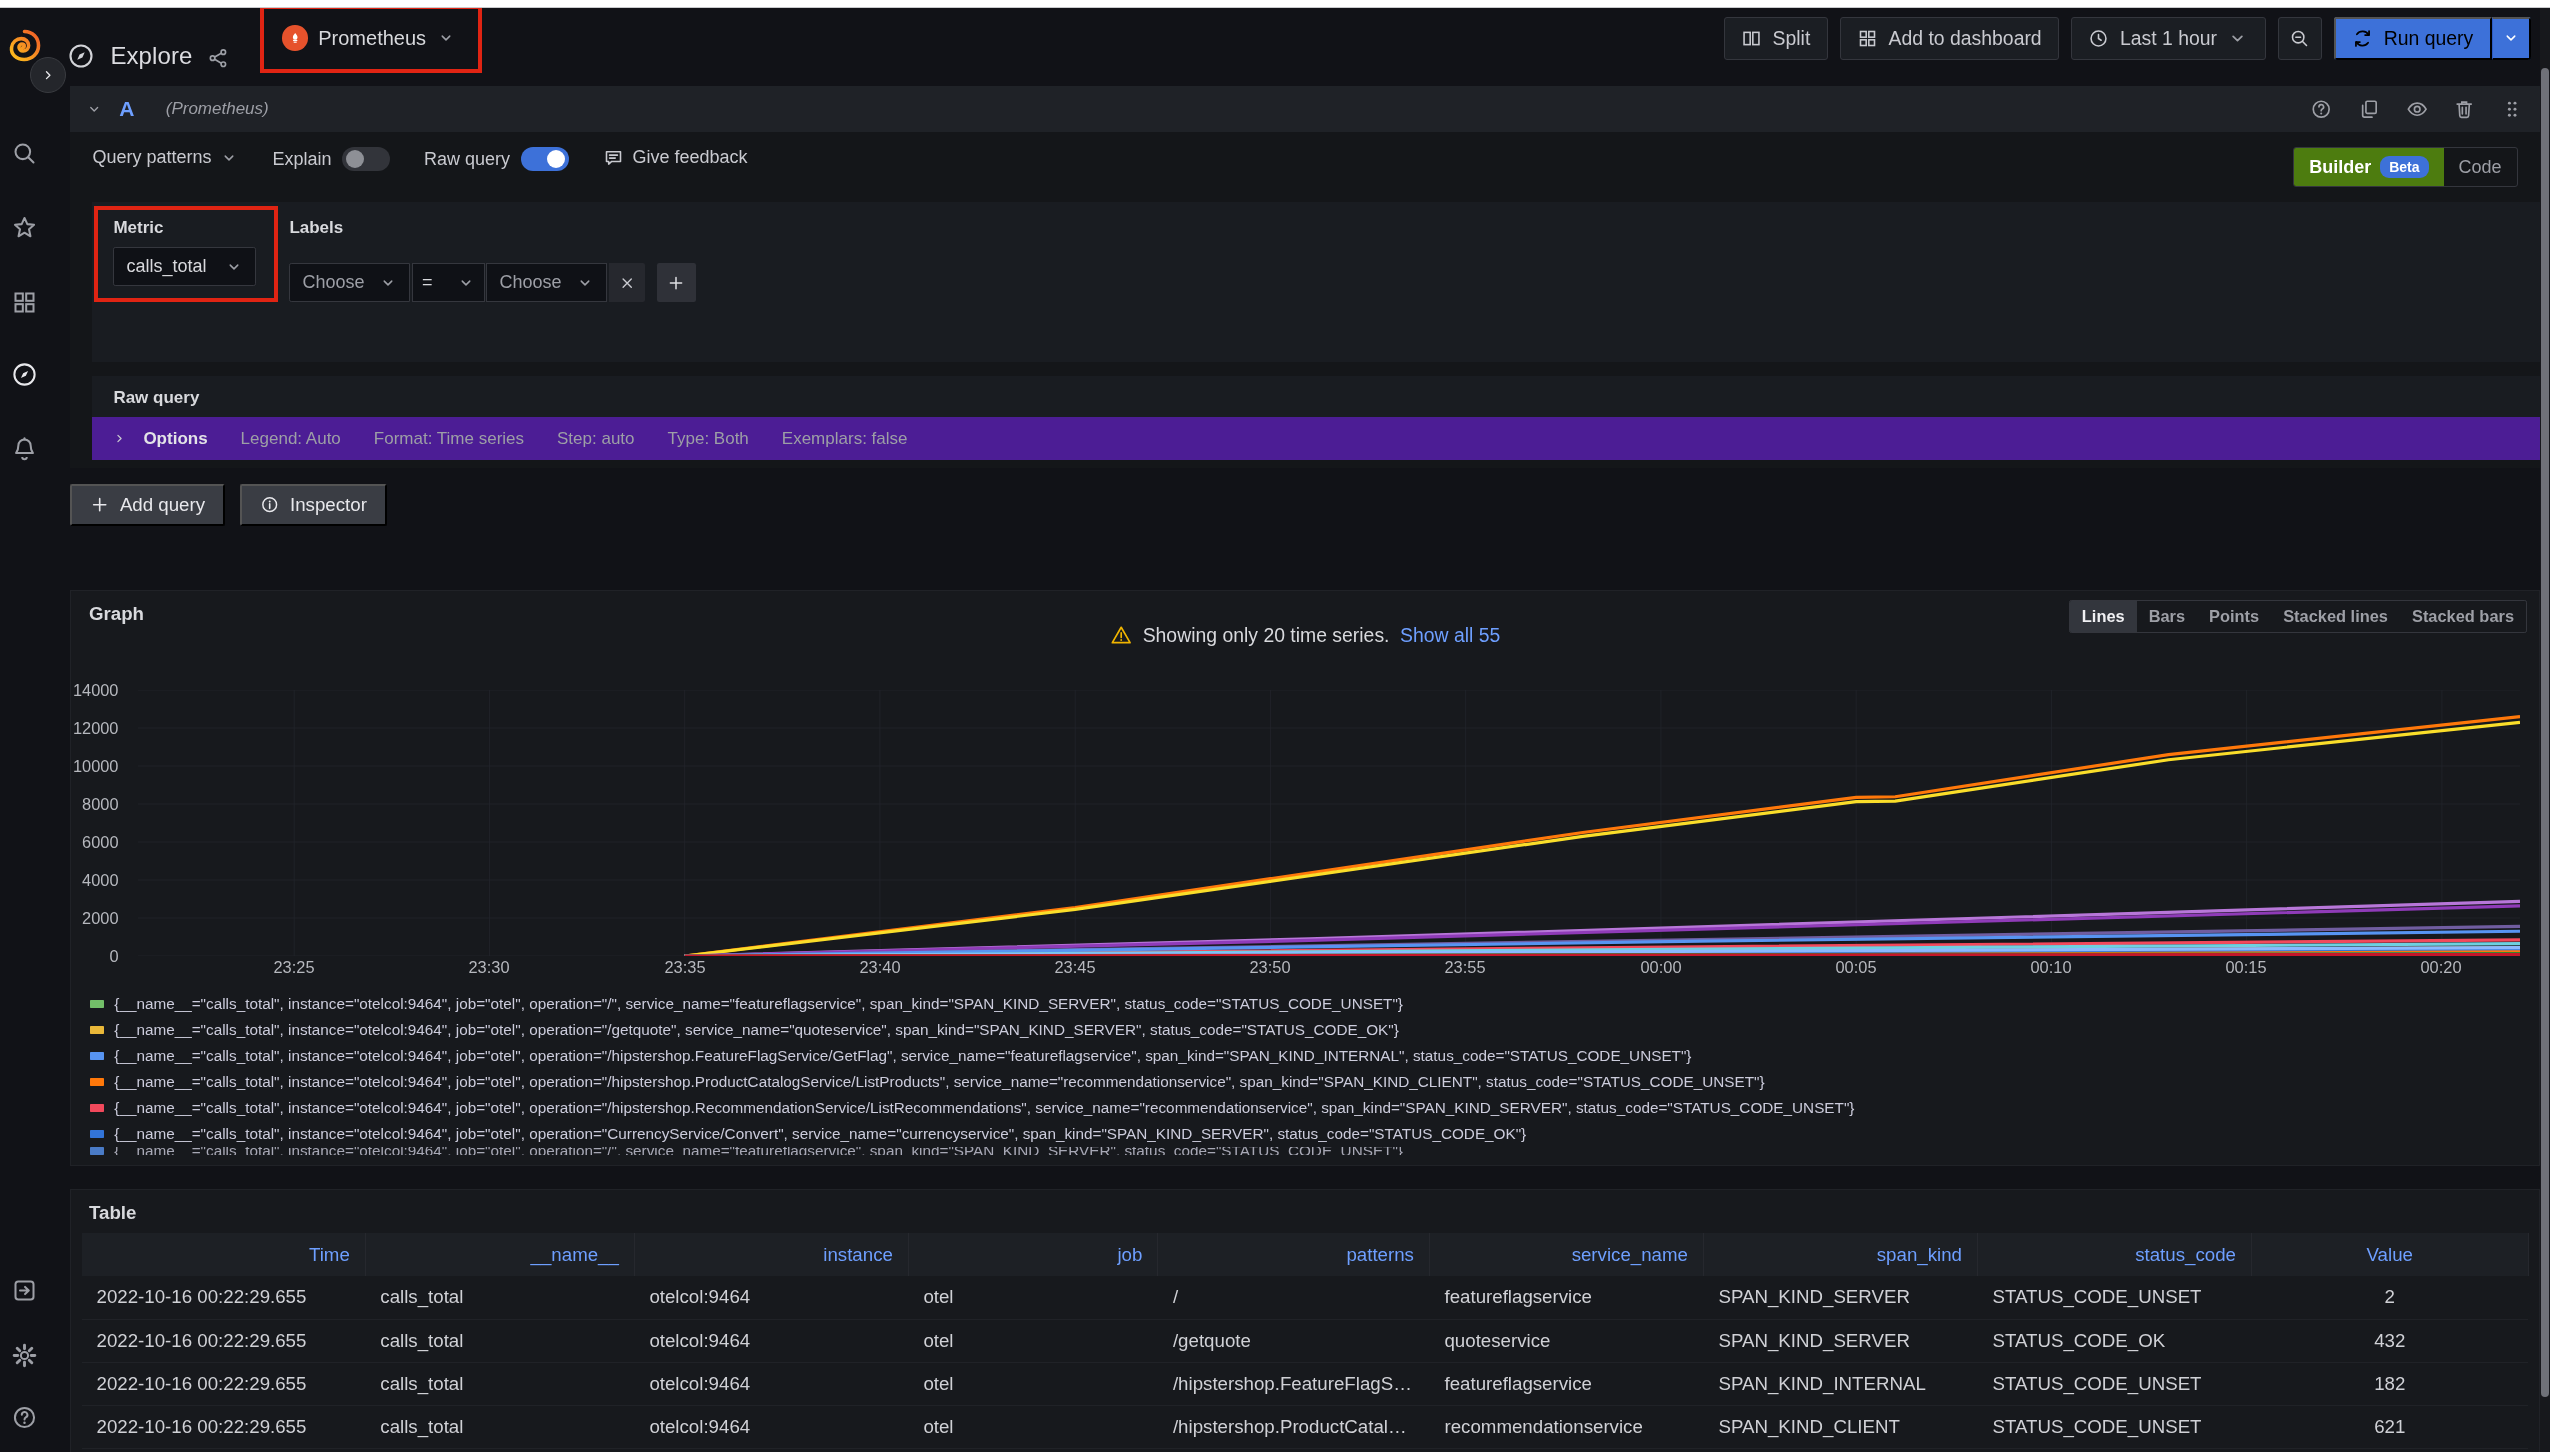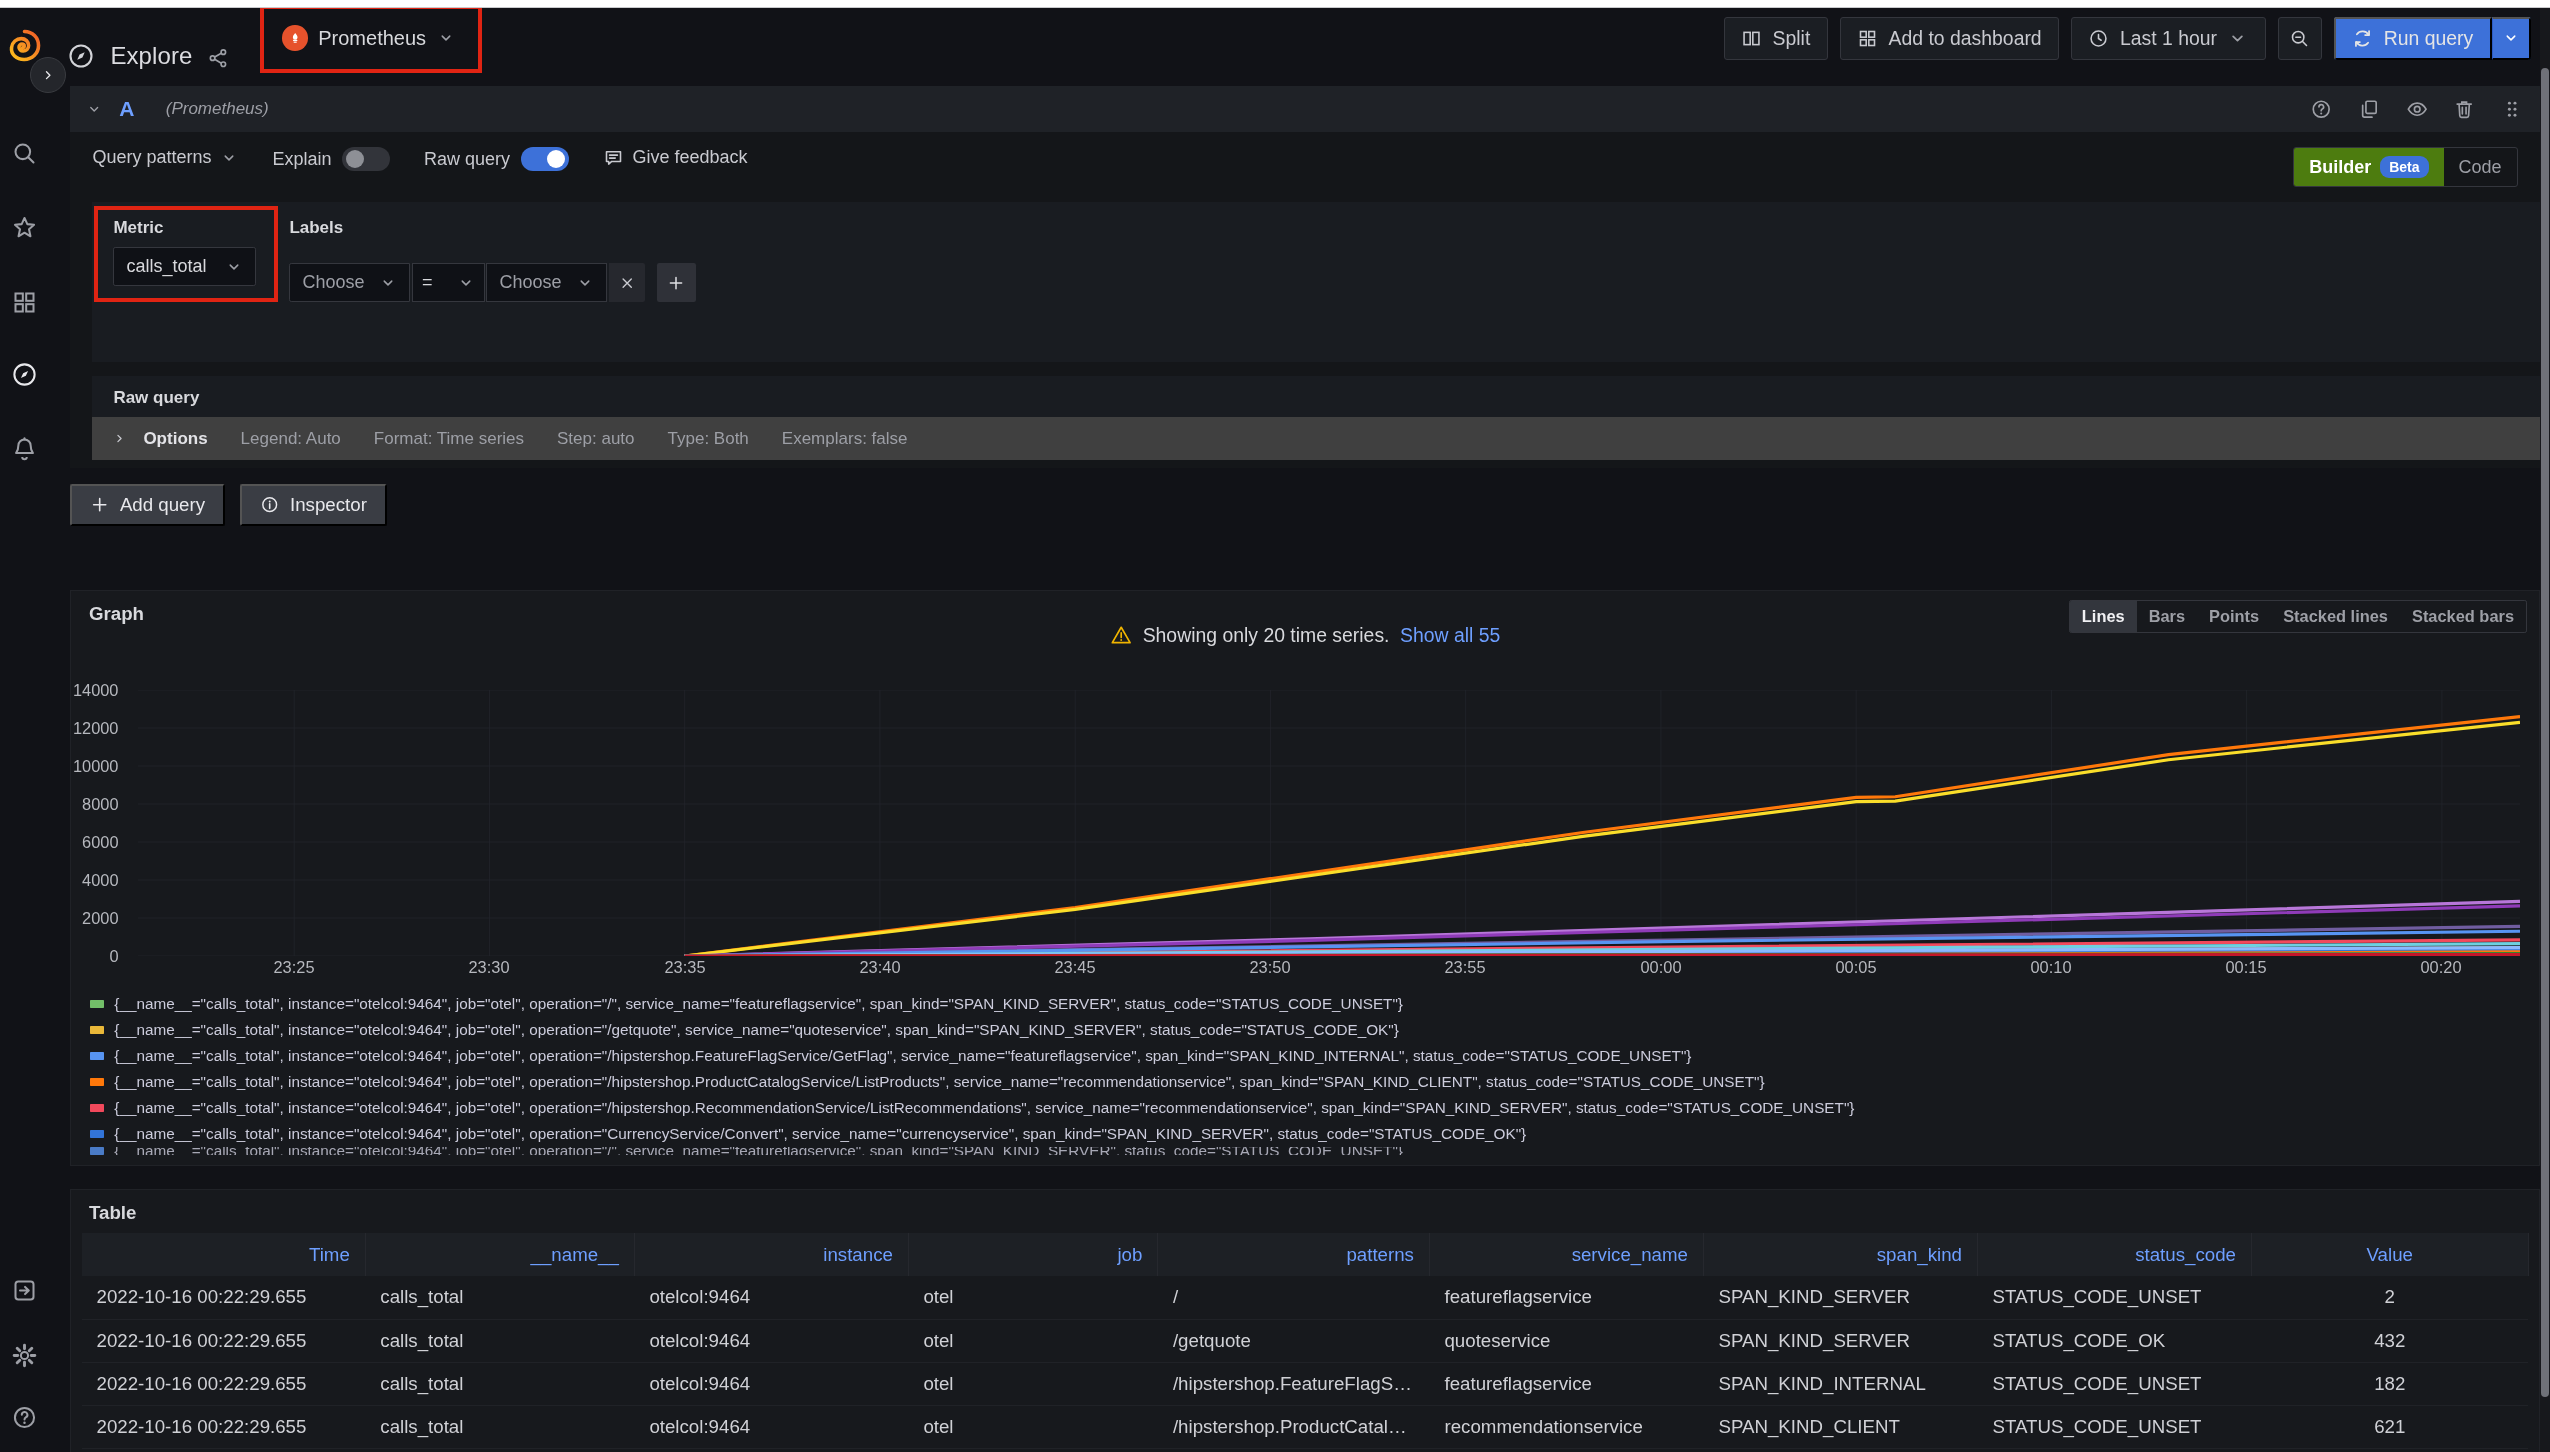--- a/index.html
+++ b/index.html
@@ -47,21 +47,21 @@
   .prom-circle svg { width:16.4px; height:16.4px; }
   .chev { width:18px; height:18px; color:#9d9fa6; }
   .nav-right { margin-left:auto; display:flex; align-items:center; gap:12px; }
   .tbtn { height:43px; display:flex; align-items:center; gap:10.5px; padding:0 16.4px;
           background:#1b1e23; border:0.7px solid #34363d; border-radius:3px;
           color:#c9cad0; font-size:19.4px; font-weight:500; }
   .tbtn svg { width:21px; height:21px; }
   .tbtn.icon-only { padding:0 10.5px; }
   .run-query { display:flex; height:43px; border-radius:3px; overflow:hidden; }
   .run-main { display:flex; align-items:center; gap:10.5px; padding:0 16.4px;
-              background:#3d71d9; color:#e5e5e5; font-size:19.4px; font-weight:500; }
+              background:#3d71d9; color:#000000; font-size:19.4px; font-weight:500; }
   .run-main svg { width:21px; height:21px; }
   .run-caret { width:39px; display:flex; align-items:center; justify-content:center;
                background:#3d71d9; border-left:0.7px solid #2c5cc5; color:#fff; }
   .run-caret svg { width:18px; height:18px; }
 
   
   .query-panel { position:absolute; left:70px; top:86px; width:2470px; height:382px;
                  background:#141619; z-index:10; }
   .qheader { position:absolute; left:0; top:0; right:0; height:46px; background:#1f2227;
              display:flex; align-items:center; padding:0 16.4px; gap:16.4px; }
@@ -115,21 +115,21 @@
   .ops-btn svg { width:18px; height:18px; }
   .hint-btn { height:34px; border:0.7px solid #3d71d9; border-radius:2.2px; color:#6e9fff;
               font-size:16.4px; font-weight:500; display:flex; align-items:center; padding:0 12px;
               background:transparent; }
 
   .rawquery-box { position:absolute; left:22.4px; top:290px; right:0; height:75px;
                   background:#191c21; padding:12px 21px; }
   .rawquery-box .rq-label { font-size:17px; font-weight:700; color:#d8d9dd; }
   .rawquery-box .rq-value { font-family:"Liberation Mono","DejaVu Sans Mono",monospace;
                   font-size:18.7px; color:#d0d1d5; margin-top:10.5px; }
-  .options-row { position:absolute; left:22.4px; top:331px; right:0; height:43px; background:#404040;
+  .options-row { position:absolute; left:22.4px; top:331px; right:0; height:43px; background:#4c1d95;
                  display:flex; align-items:center; gap:33px; padding:0 19.4px; margin-top:45px; }
   .options-row .chevS { width:15px; height:15px; color:#c9cad0; }
   .opt-title { font-size:17px; font-weight:700; color:#e3e3e7; }
   .opt-item { font-size:17px; color:#9d9fa6; }
 
   .actions-row { position:absolute; left:70px; top:484px; display:flex; gap:15px; z-index:10; }
   .sec-btn { height:42px; background:#3a3d44; border-radius:2.2px; color:#e8e8ec; font-size:18.7px;
              font-weight:500; display:flex; align-items:center; gap:10.5px; padding:0 18px; }
   .sec-btn svg { width:19.4px; height:19.4px; }
 

